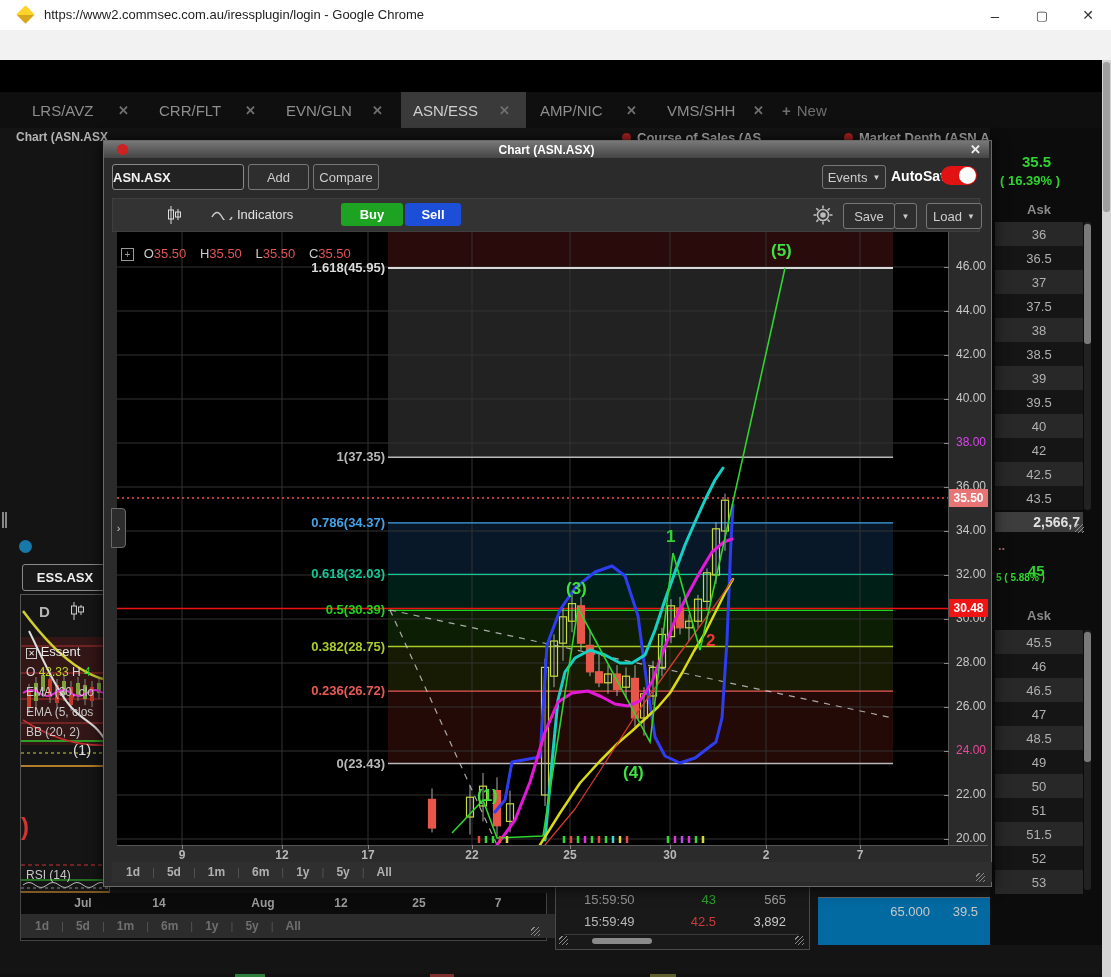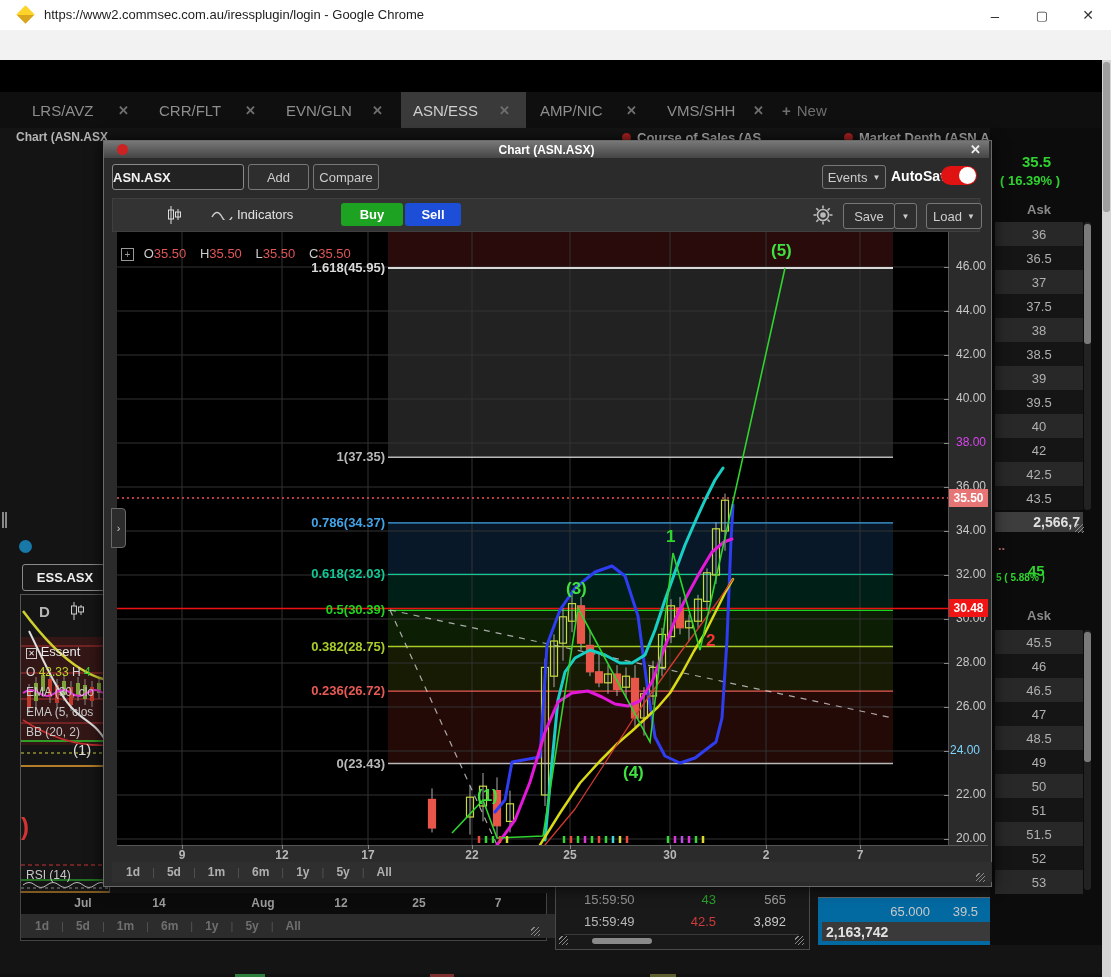--- a/index.html
+++ b/index.html
@@ -232,24 +232,20 @@
     <div class="abs" style="left:8px;top:48px;width:235px;height:1px;background:#3a3a3a;"></div>
     <div class="abs" style="left:36px;top:52px;width:60px;height:6px;border-radius:3px;background:#8a8a8a;"></div>
     <div class="abs grip" style="left:3px;top:50px;"></div>
     <div class="abs grip" style="left:239px;top:50px;"></div>
   </div>
 
   <div class="abs" style="left:818px;top:897px;width:282px;height:47px;background:#0369a1;border-top:1px solid #666;">
     <div class="abs" style="left:42px;top:6px;width:70px;text-align:right;font-size:13px;color:#c8c8c8;">65.000</div>
     <div class="abs" style="left:120px;top:6px;width:40px;text-align:right;font-size:13px;color:#c8c8c8;">39.5</div>
     <div class="abs" style="left:168px;top:6px;width:45px;text-align:right;font-size:13px;color:#c8c8c8;">53.5</div>
-    <div class="abs" style="left:4px;top:24px;width:274px;height:19px;background:#3a3a3a;">
-      <span style="position:absolute;left:4px;top:2px;font-size:14px;font-weight:bold;color:#e2e2e2;">2,163,742</span>
-      <span style="position:absolute;right:4px;top:2px;font-size:14px;font-weight:bold;color:#e2e2e2;">1,530,7</span>
-    </div>
     <div class="abs grip" style="left:271px;top:36px;"></div>
   </div>
 
   <div class="abs" style="left:990px;top:128px;width:112px;height:817px;background:#0c0c0c;"></div>
   <div class="abs" style="left:1022px;top:153px;font-size:15px;font-weight:bold;color:#2fd32f;">35.5</div>
   <div class="abs" style="left:1000px;top:173px;font-size:13px;font-weight:bold;color:#2fd32f;">( 16.39% )</div>
   <div class="abs" style="left:995px;top:202px;width:88px;text-align:center;font-size:13px;font-weight:bold;color:#8a8a8a;">Ask</div>
   <div id="ladder-top" class="abs" style="left:995px;top:222px;width:88px;">
       <div style="position: absolute; left: 0px; top: 0px; width: 88px; height: 24px; background: rgb(40, 40, 40); color: rgb(176, 176, 176); font-size: 13px; display: flex; align-items: center; justify-content: center;">36</div>
       <div style="position: absolute; left: 0px; top: 24px; width: 88px; height: 24px; background: rgb(21, 21, 21); color: rgb(176, 176, 176); font-size: 13px; display: flex; align-items: center; justify-content: center;">36.5</div>
@@ -485,21 +481,21 @@
       <div style="position: absolute; left: 950px; top: 523px; width: 36px; text-align: right; font-size: 12px; color: rgb(200, 200, 200);">34.00</div>
       <div style="position: absolute; left: 944px; top: 531px; width: 5px; height: 1px; background: rgb(136, 136, 136);"></div>
       <div style="position: absolute; left: 950px; top: 567px; width: 36px; text-align: right; font-size: 12px; color: rgb(200, 200, 200);">32.00</div>
       <div style="position: absolute; left: 944px; top: 575px; width: 5px; height: 1px; background: rgb(136, 136, 136);"></div>
       <div style="position: absolute; left: 950px; top: 611px; width: 36px; text-align: right; font-size: 12px; color: rgb(200, 200, 200);">30.00</div>
       <div style="position: absolute; left: 944px; top: 619px; width: 5px; height: 1px; background: rgb(136, 136, 136);"></div>
       <div style="position: absolute; left: 950px; top: 655px; width: 36px; text-align: right; font-size: 12px; color: rgb(200, 200, 200);">28.00</div>
       <div style="position: absolute; left: 944px; top: 663px; width: 5px; height: 1px; background: rgb(136, 136, 136);"></div>
       <div style="position: absolute; left: 950px; top: 699px; width: 36px; text-align: right; font-size: 12px; color: rgb(200, 200, 200);">26.00</div>
       <div style="position: absolute; left: 944px; top: 707px; width: 5px; height: 1px; background: rgb(136, 136, 136);"></div>
-      <div style="position: absolute; left: 950px; top: 743px; width: 36px; text-align: left; font-size: 12px; color: #7dd3fc;">24.00</div>
+      <div style="position: absolute; left: 950px; top: 743px; width: 36px; text-align: right; font-size: 12px; color: #ec4899;">24.00</div>
       <div style="position: absolute; left: 944px; top: 751px; width: 5px; height: 1px; background: rgb(136, 136, 136);"></div>
       <div style="position: absolute; left: 950px; top: 787px; width: 36px; text-align: right; font-size: 12px; color: rgb(200, 200, 200);">22.00</div>
       <div style="position: absolute; left: 944px; top: 795px; width: 5px; height: 1px; background: rgb(136, 136, 136);"></div>
       <div style="position: absolute; left: 950px; top: 831px; width: 36px; text-align: right; font-size: 12px; color: rgb(200, 200, 200);">20.00</div>
       <div style="position: absolute; left: 944px; top: 839px; width: 5px; height: 1px; background: rgb(136, 136, 136);"></div>
     </div>
   <div id="fib-labels">
       <div style="position: absolute; right: 726px; top: 260.1px; font-size: 13px; font-weight: bold; color: rgb(217, 217, 217); white-space: nowrap;">1.618(45.95)</div>
       <div style="position: absolute; right: 726px; top: 449.3px; font-size: 13px; font-weight: bold; color: rgb(185, 185, 185); white-space: nowrap;">1(37.35)</div>
       <div style="position: absolute; right: 726px; top: 514.86px; font-size: 13px; font-weight: bold; color: rgb(66, 164, 232); white-space: nowrap;">0.786(34.37)</div>

